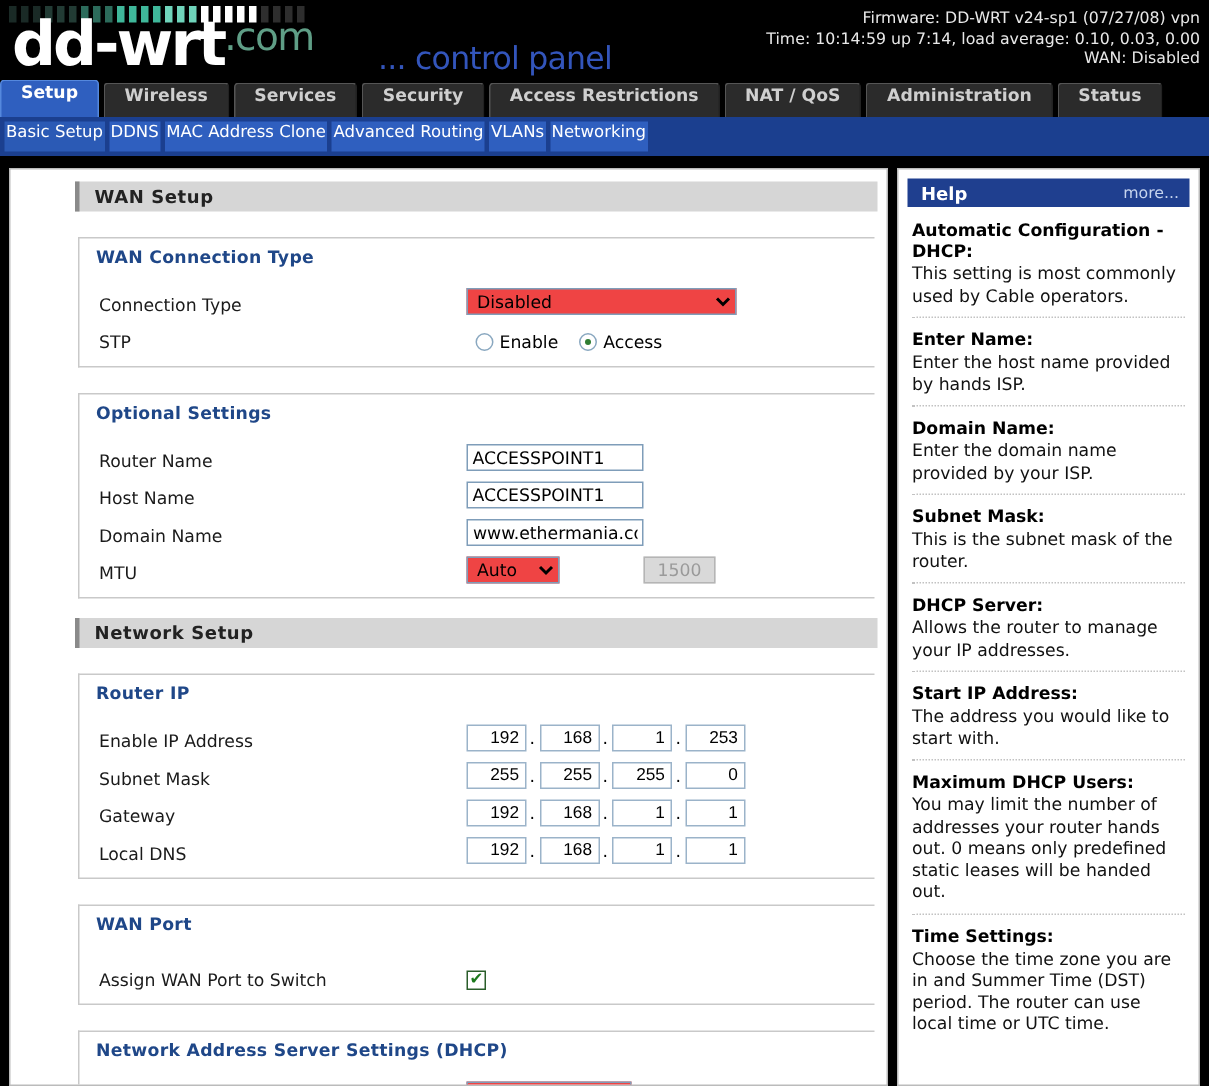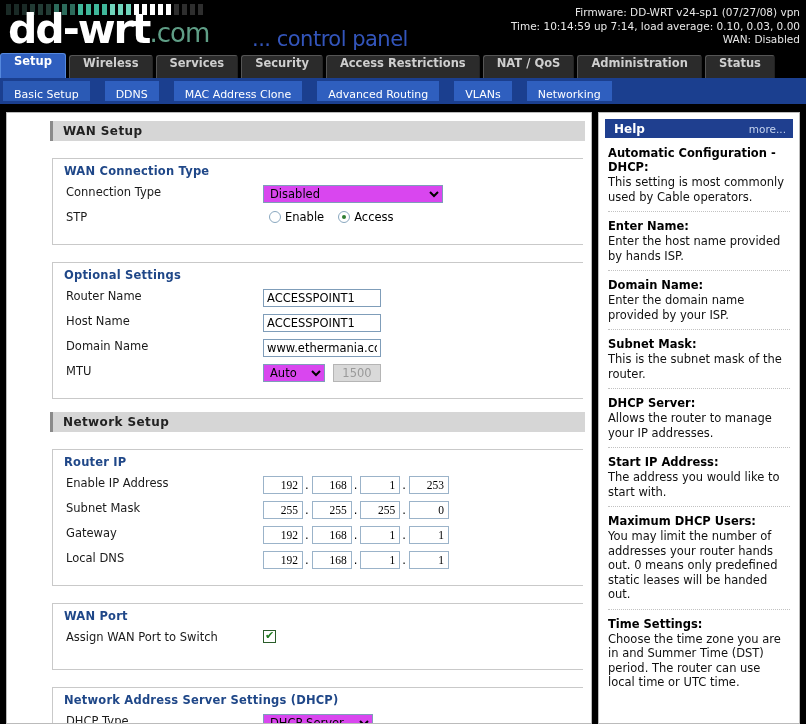--- a/index.html
+++ b/index.html
@@ -9,21 +9,21 @@
     background: #000;
     font-family: "DejaVu Sans", "Liberation Sans", sans-serif;
     overflow: hidden;
   }
   #page { position: relative; width: 806px; height: 724px; background: #000; }
 
   
   .header { position: relative; height: 53px; background: #000; }
   .dotbar { position: absolute; left: 6px; top: 4px; height: 11px; display: flex; gap: 0; }
   .dotbar i { display: block; width: 5px; height: 11px; margin-right: 3px; }
-  .logo-wrap { position: absolute; left: 8px; top: 12px; display: flex; align-items: flex-end; }
+  .logo-wrap { position: absolute; left: 8px; top: 12px; display: flex; align-items: flex-start; }
   .logo-dd {
     font-family: "DejaVu Sans", sans-serif;
     font-size: 41px; font-weight: bold; color: #fff; letter-spacing: -2px;
     line-height: 34px;
   }
   .logo-com {
     font-family: "DejaVu Sans", sans-serif;
     font-size: 26px; color: #5f9e86; letter-spacing: -1px; line-height: 26px;
   }
   .logo-cp {
@@ -53,22 +53,22 @@
     cursor: pointer; white-space: nowrap;
   }
   .mtab.active { background: #2f5fbf; color: #ffffff; border-color: #5588dd; height: 25px; }
 
   
   .subbar {
     position: absolute; left: 0; top: 78px; width: 806px; height: 26px;
     background: #1b3f8f; display: flex; align-items: center; padding-left: 3px;
   }
   .stab {
-    height: 20px; margin-right: 15px; padding: 0 11px;
-    display: flex; align-items: flex-end; justify-content: center;
+    height: 20px; margin-right: 3px; padding: 0 1px;
+    display: flex; align-items: flex-start; justify-content: center;
     background: #2f5fbf; color: #ffffff; font-size: 11px;
     cursor: pointer; white-space: nowrap;
   }
   .stab.active { background: #2b5ab5; color: #ffffff; }
 
   
   .content {
     position: absolute; left: 0; top: 104px; width: 806px; height: 620px;
     background: #000;
   }
@@ -95,39 +95,39 @@
     position: absolute; left: 0; right: 0; top: 7px; bottom: 0;
   }
   .grp-title {
     position: relative; display: inline-block; background: #fff;
     padding: 0 6px 0 6px; margin-left: 6px;
     font-size: 11.5px; font-weight: bold; color: #1f4788; z-index: 2;
     letter-spacing: 0.2px;
   }
   .grp-body { position: relative; z-index: 2; padding: 6px 0 10px 0; }
 
-  .row { display: flex; align-items: flex-start; height: 25px; padding-left: 14px; }
+  .row { display: flex; align-items: flex-end; height: 25px; padding-left: 14px; gap: 48px; }
   .row-lbl { width: 197px; font-size: 11.5px; color: #1a1a1a; }
   .row-ctl { display: flex; align-items: center; }
 
   
   select.ctl {
     font-family: "DejaVu Sans", sans-serif; font-size: 11.5px;
-    height: 18px; border: 1px solid #7f9db9; background: #d946ef; color: #000;
+    height: 18px; border: 1px solid #7f9db9; background: #ef4444; color: #000;
     padding: 0 2px;
   }
   input.txt {
     font-family: "DejaVu Sans", sans-serif; font-size: 11.5px;
     height: 18px; border: 1px solid #7f9db9; background: #fff;
     color: #000; padding: 0 3px;
   }
   input.octet {
     width: 40px; height: 18px; text-align: right; padding-right: 4px;
     border: 1px solid #9bb3c9; font-size: 11.5px;
-    font-family: Liberation Serif, serif;
+    font-family: Liberation Sans, sans-serif;
   }
   .dot { padding: 0 3px 0 2px; font-size: 11.5px; color: #000; }
   input.dis {
     background: #d9d9d9; color: #9a9a9a; border: 1px solid #b5b5b5;
     text-align: center; width: 48px; height: 18px; font-size: 11.5px;
     font-family: "DejaVu Sans", sans-serif;
   }
 
   .radio-grp { display: flex; align-items: center; }
   .radio-item { display: flex; align-items: center; margin-right: 14px; font-size: 11.5px; }

